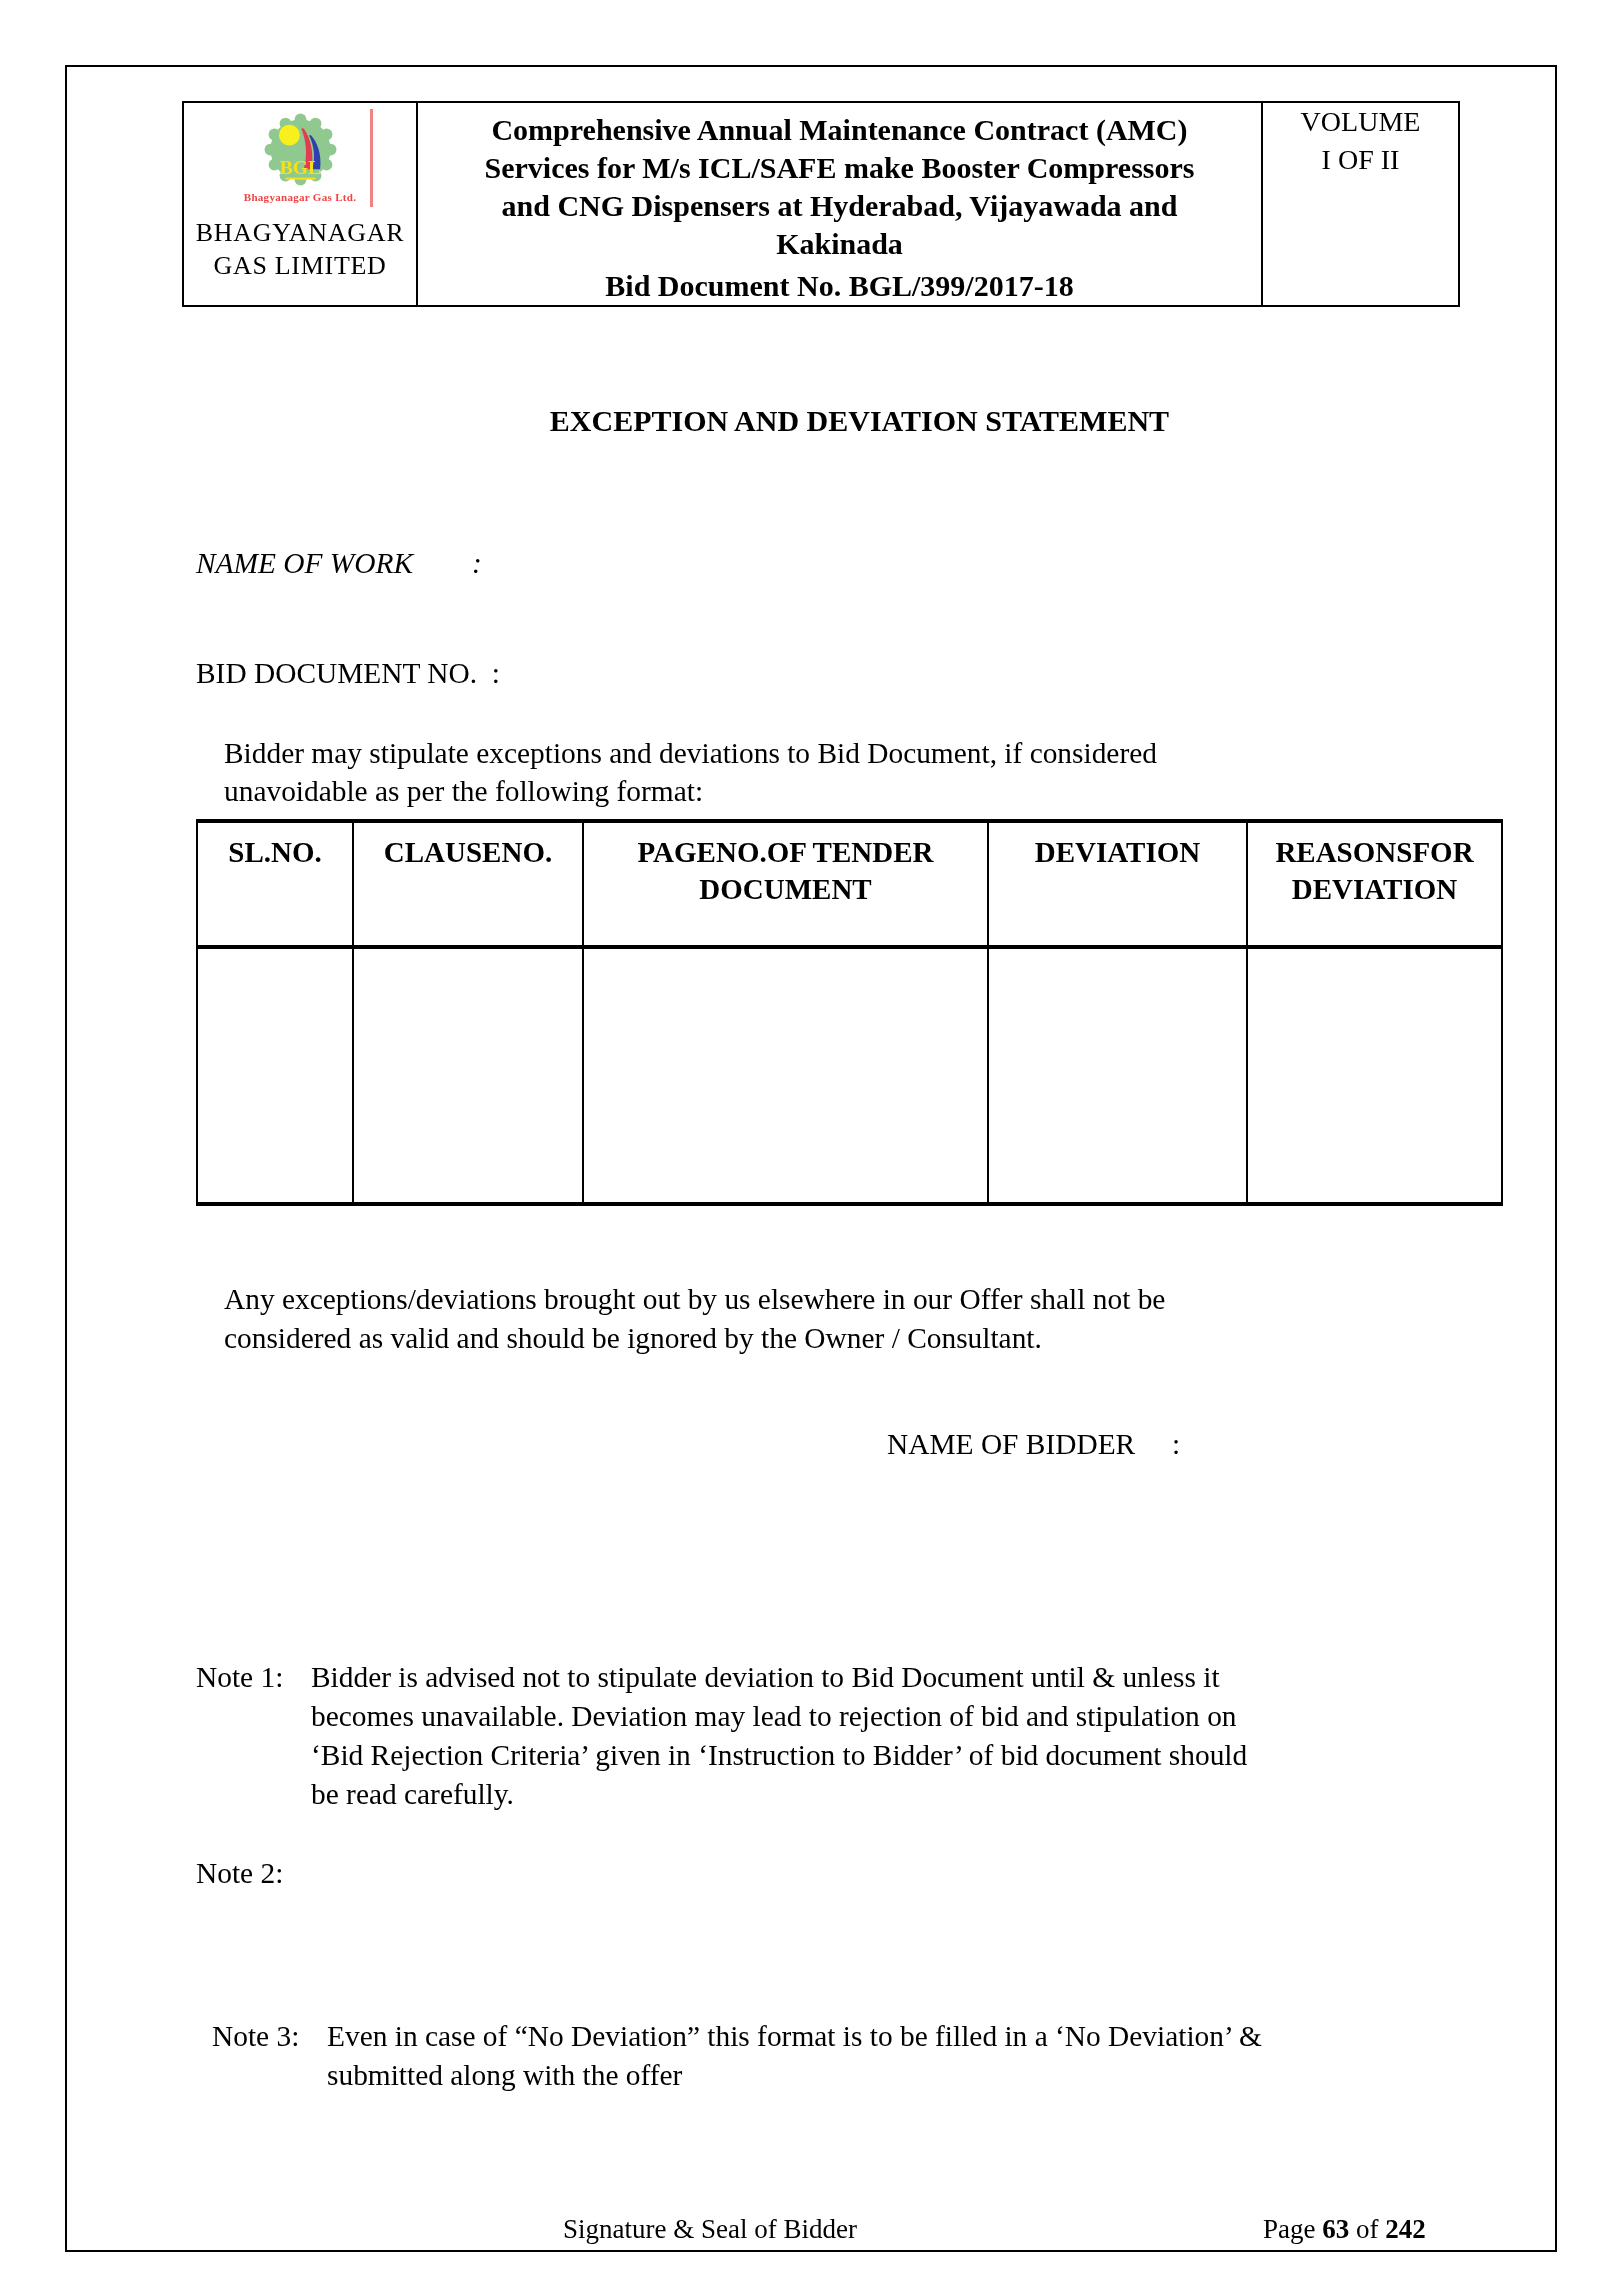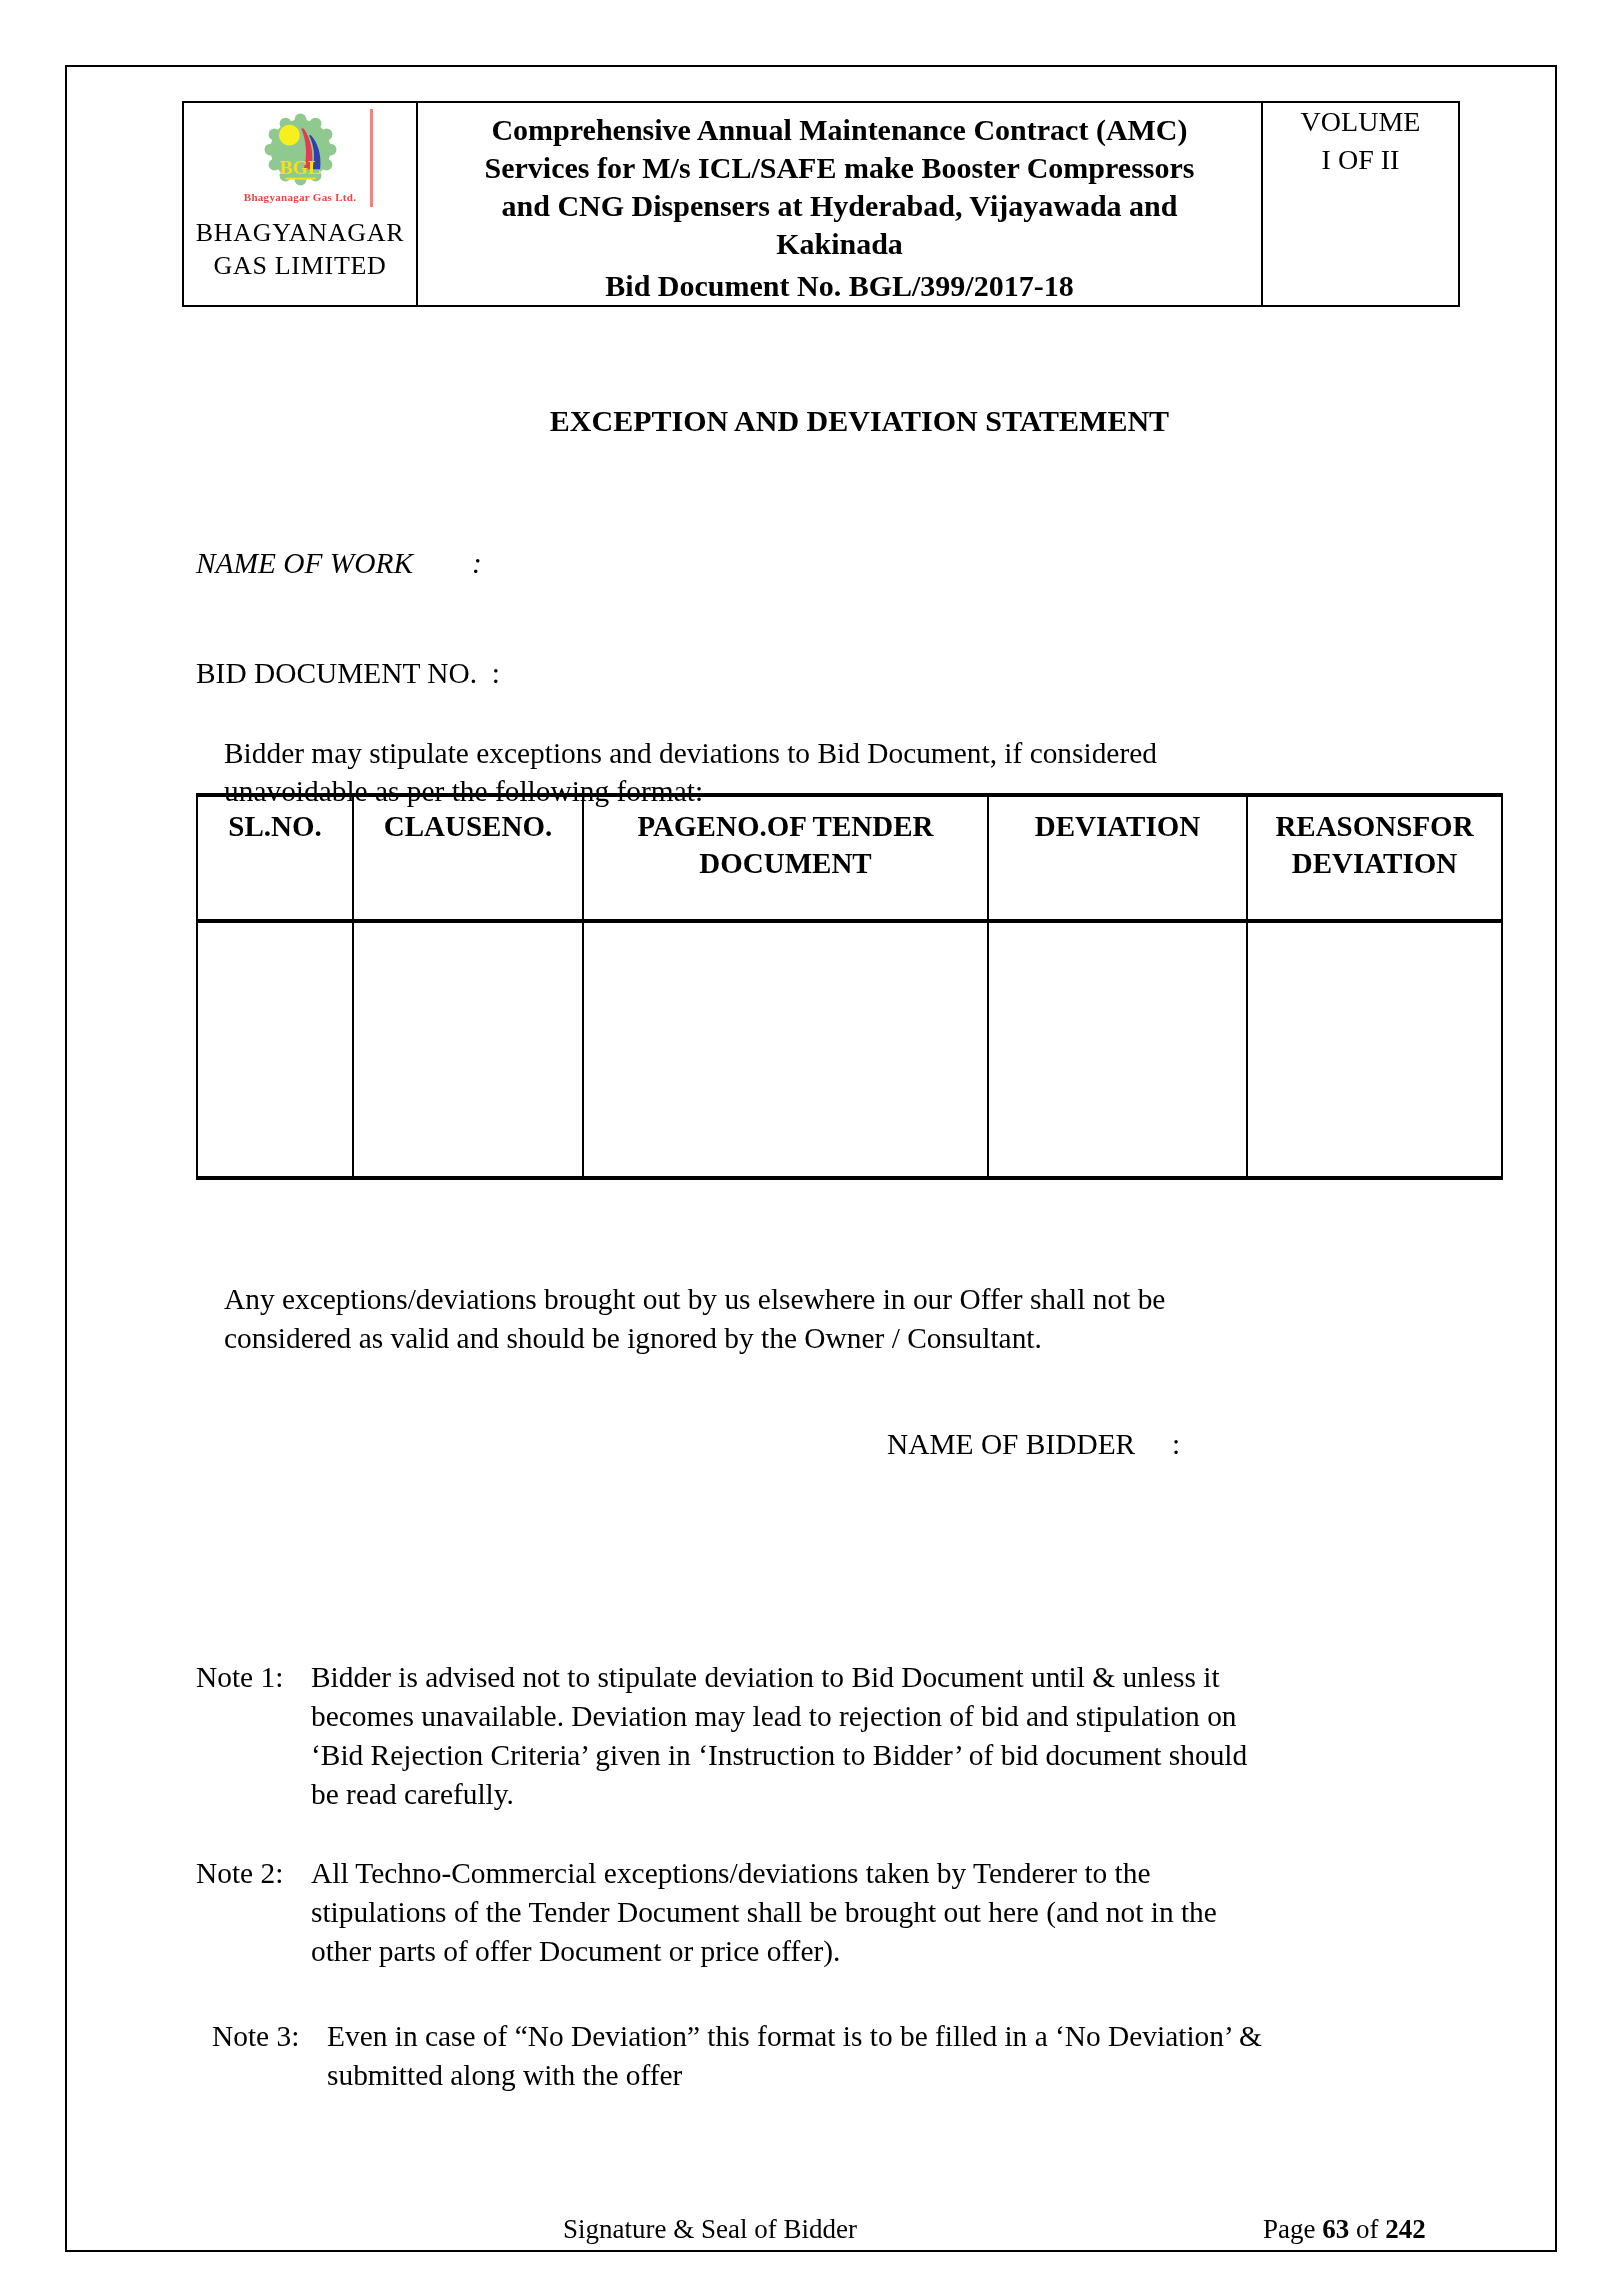--- a/index.html
+++ b/index.html
@@ -55,21 +55,21 @@
   .f-bidno{top:657px;}
   .para{
     position:absolute;left:196px;font-size:29.4px;line-height:38px;
     white-space:pre-line;
     margin-left:28px;
   }
   .intro{top:734px;}
   .disclaimer{top:1280px;line-height:39px;}
   
   .dev-table{
-    position:absolute;left:196px;top:793px;
+    position:absolute;left:196px;top:819px;
     border-collapse:collapse;table-layout:fixed;width:1304px;
   }
   .dev-table th{
     border-left:2px solid #000;border-right:2px solid #000;
     border-top:4.6px solid #000;border-bottom:4.6px solid #000;
     font-weight:bold;font-size:29px;line-height:37px;
     vertical-align:top;text-align:center;padding:10.5px 2.6px 0 2.6px;
     height:111px;white-space:pre-line;
   }
   .dev-table td{
@@ -192,23 +192,20 @@
 
   <div class="note note1">
     <div class="note-label">Note 1:</div>
     <div class="note-text">Bidder is advised not to stipulate deviation to Bid Document until &amp; unless it
 becomes unavailable. Deviation may lead to rejection of bid and stipulation on
 ‘Bid Rejection Criteria’ given in ‘Instruction to Bidder’ of bid document should
 be read carefully.</div>
   </div>
   <div class="note note2">
     <div class="note-label">Note 2:</div>
-    <div class="note-text">All Techno-Commercial exceptions/deviations taken by Tenderer to the
-stipulations of the Tender Document shall be brought out here (and not in the
-other parts of offer Document or price offer).</div>
   </div>
   <div class="note note3">
     <div class="note-label">Note 3:</div>
     <div class="note-text">Even in case of “No Deviation” this format is to be filled in a ‘No Deviation’ &amp;
 submitted along with the offer</div>
   </div>
 
   <div class="footer-sig">Signature &amp; Seal of Bidder</div>
   <div class="footer-page"><span>Page </span><span class="b">63</span><span> of </span><span class="b">242</span></div>
 

